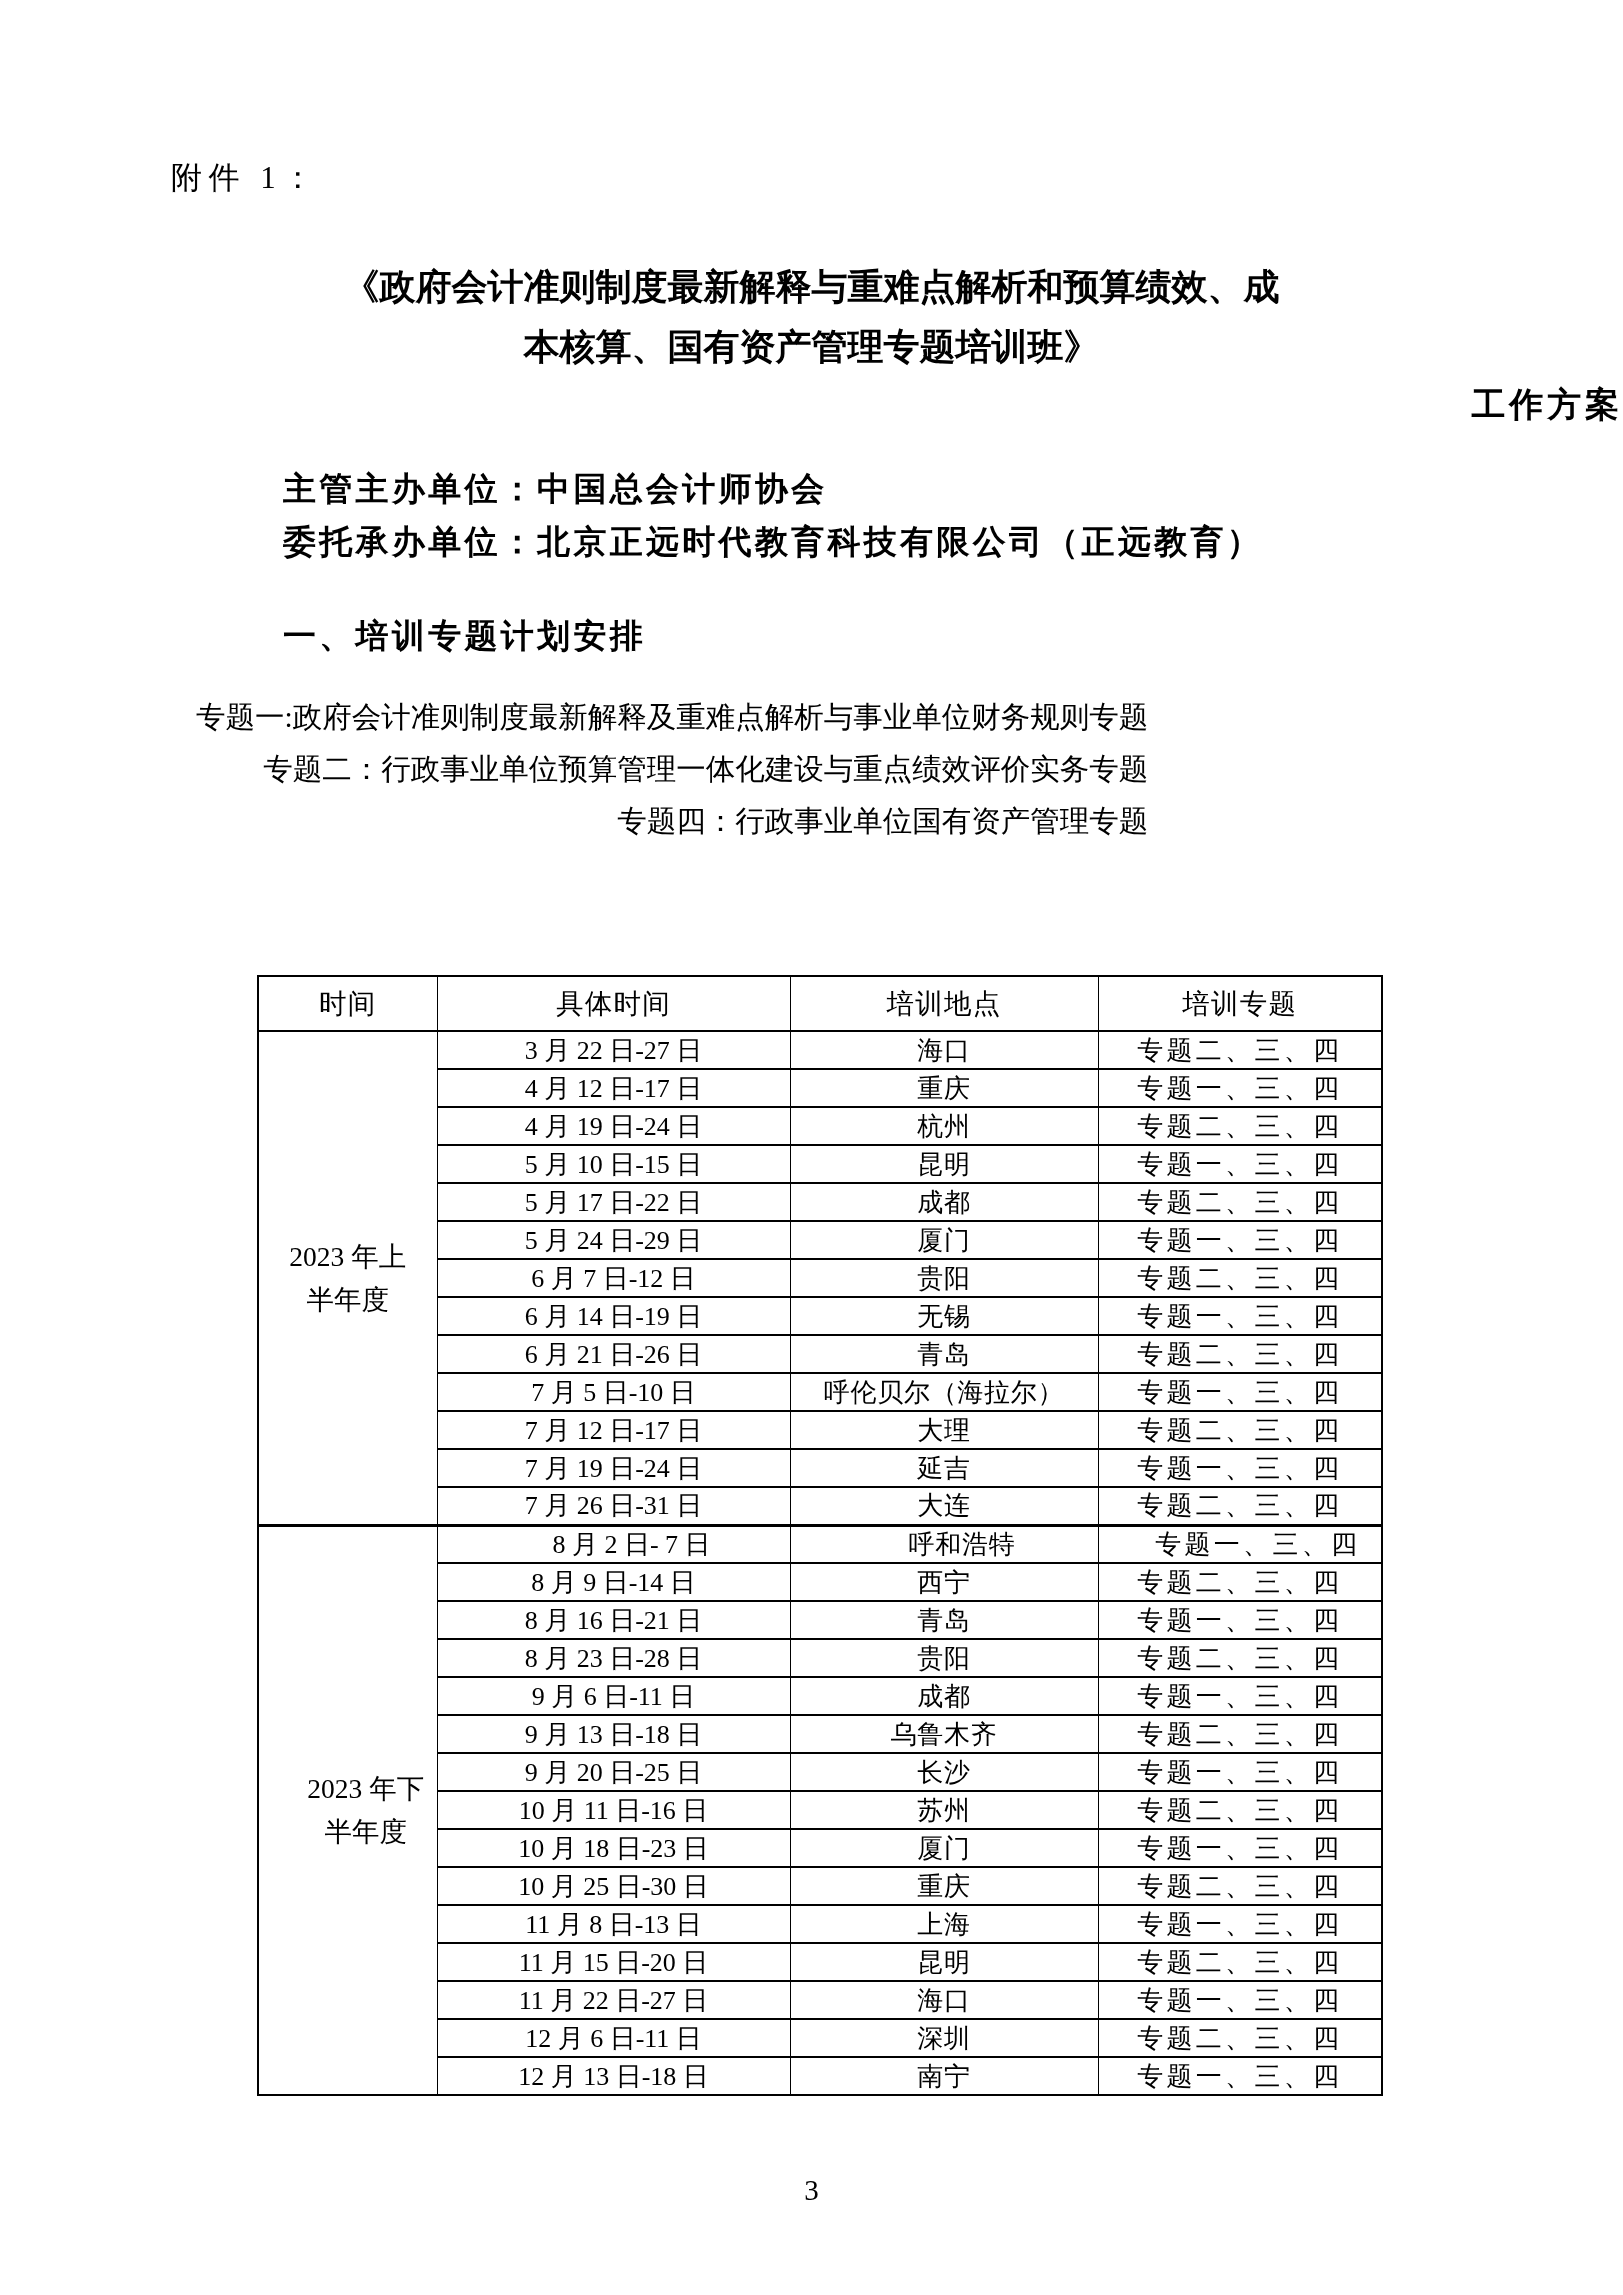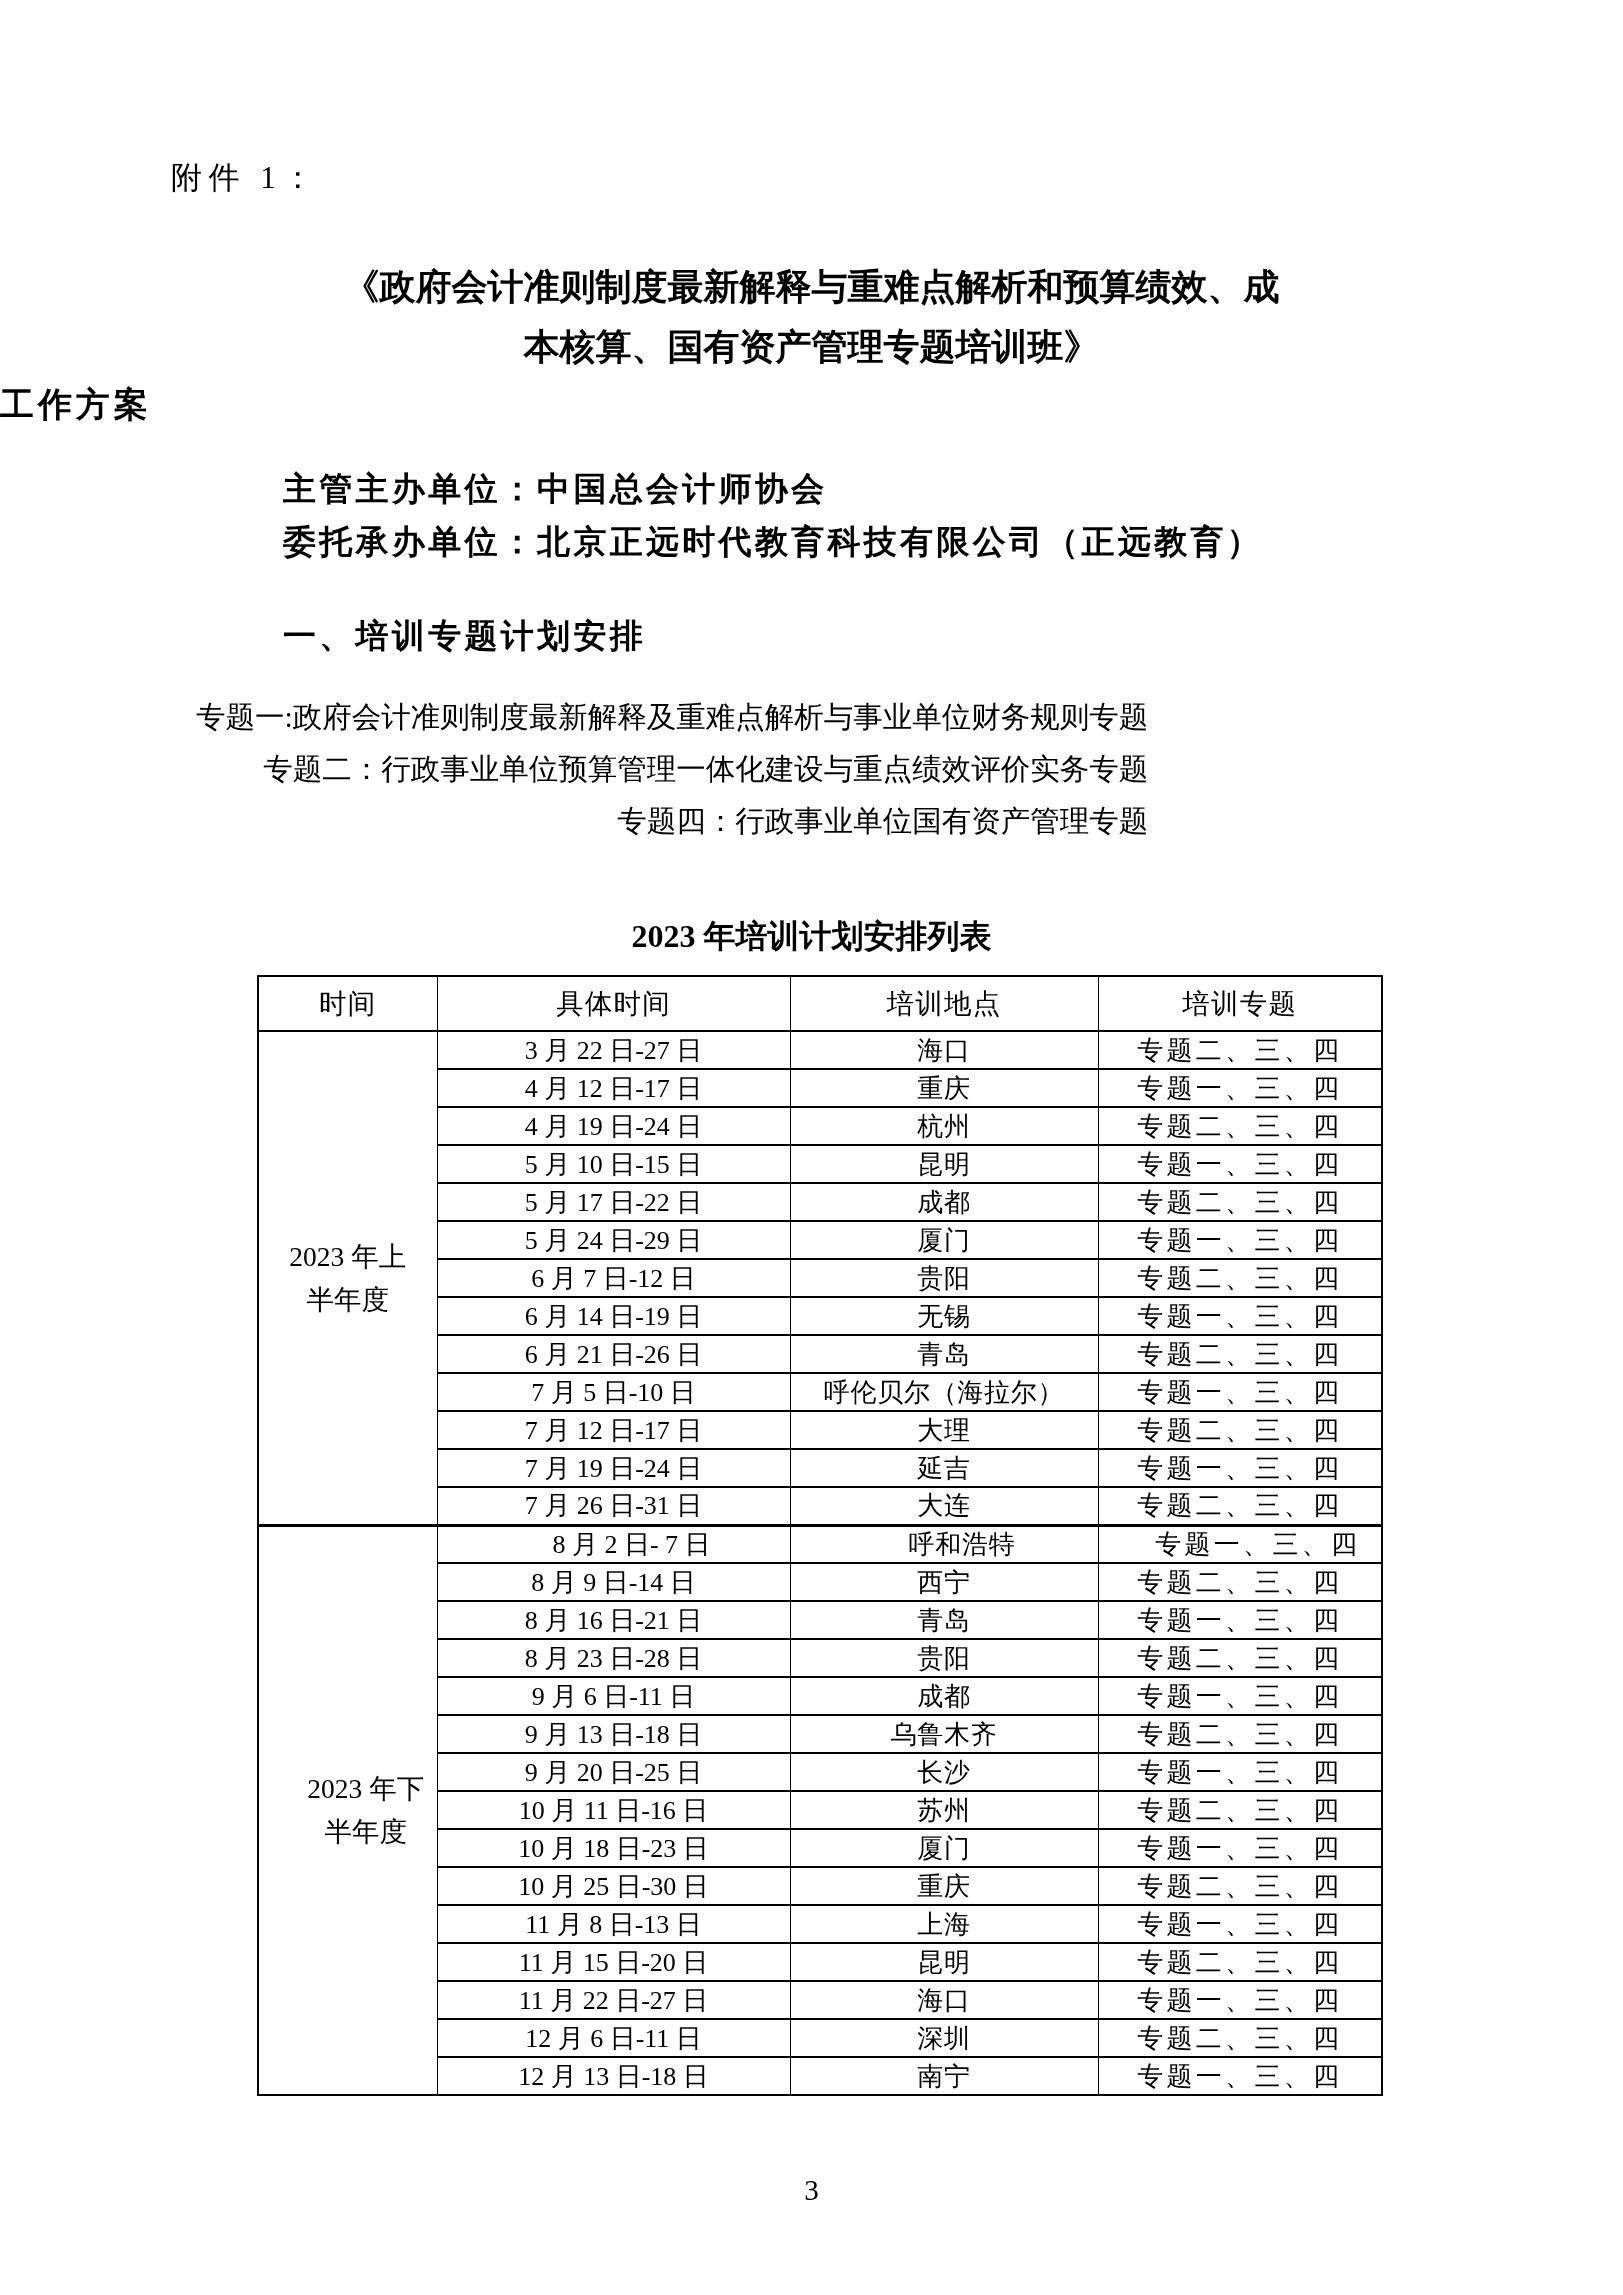--- a/index.html
+++ b/index.html
@@ -28,21 +28,21 @@
     text-align: center;
     font-weight: bold;
     font-size: 36px;
     line-height: 60px;
   }
   .doc-subtitle {
     position: absolute;
     left: 0;
     right: 0;
     top: 382px;
-    text-align: left;
+    text-align: right;
     font-weight: bold;
     font-size: 34px;
     letter-spacing: 3.9px;
   }
   .organizers {
     position: absolute;
     left: 283px;
     top: 463px;
     font-size: 33px;
     font-weight: bold;
@@ -140,21 +140,20 @@
   </div>
 
   <div class="section-heading">一、培训专题计划安排</div>
 
   <div class="topics">
     <div>专题一:政府会计准则制度最新解释及重难点解析与事业单位财务规则专题</div>
     <div>专题二：行政事业单位预算管理一体化建设与重点绩效评价实务专题</div>
     <div>专题四：行政事业单位国有资产管理专题</div>
   </div>
 
-  <div class="table-title">2023 年培训计划安排列表</div>
 
   <table class="schedule">
     <colgroup>
       <col style="width:179px">
       <col style="width:353px">
       <col style="width:308px">
       <col style="width:284px">
     </colgroup>
     <thead>
       <tr>

